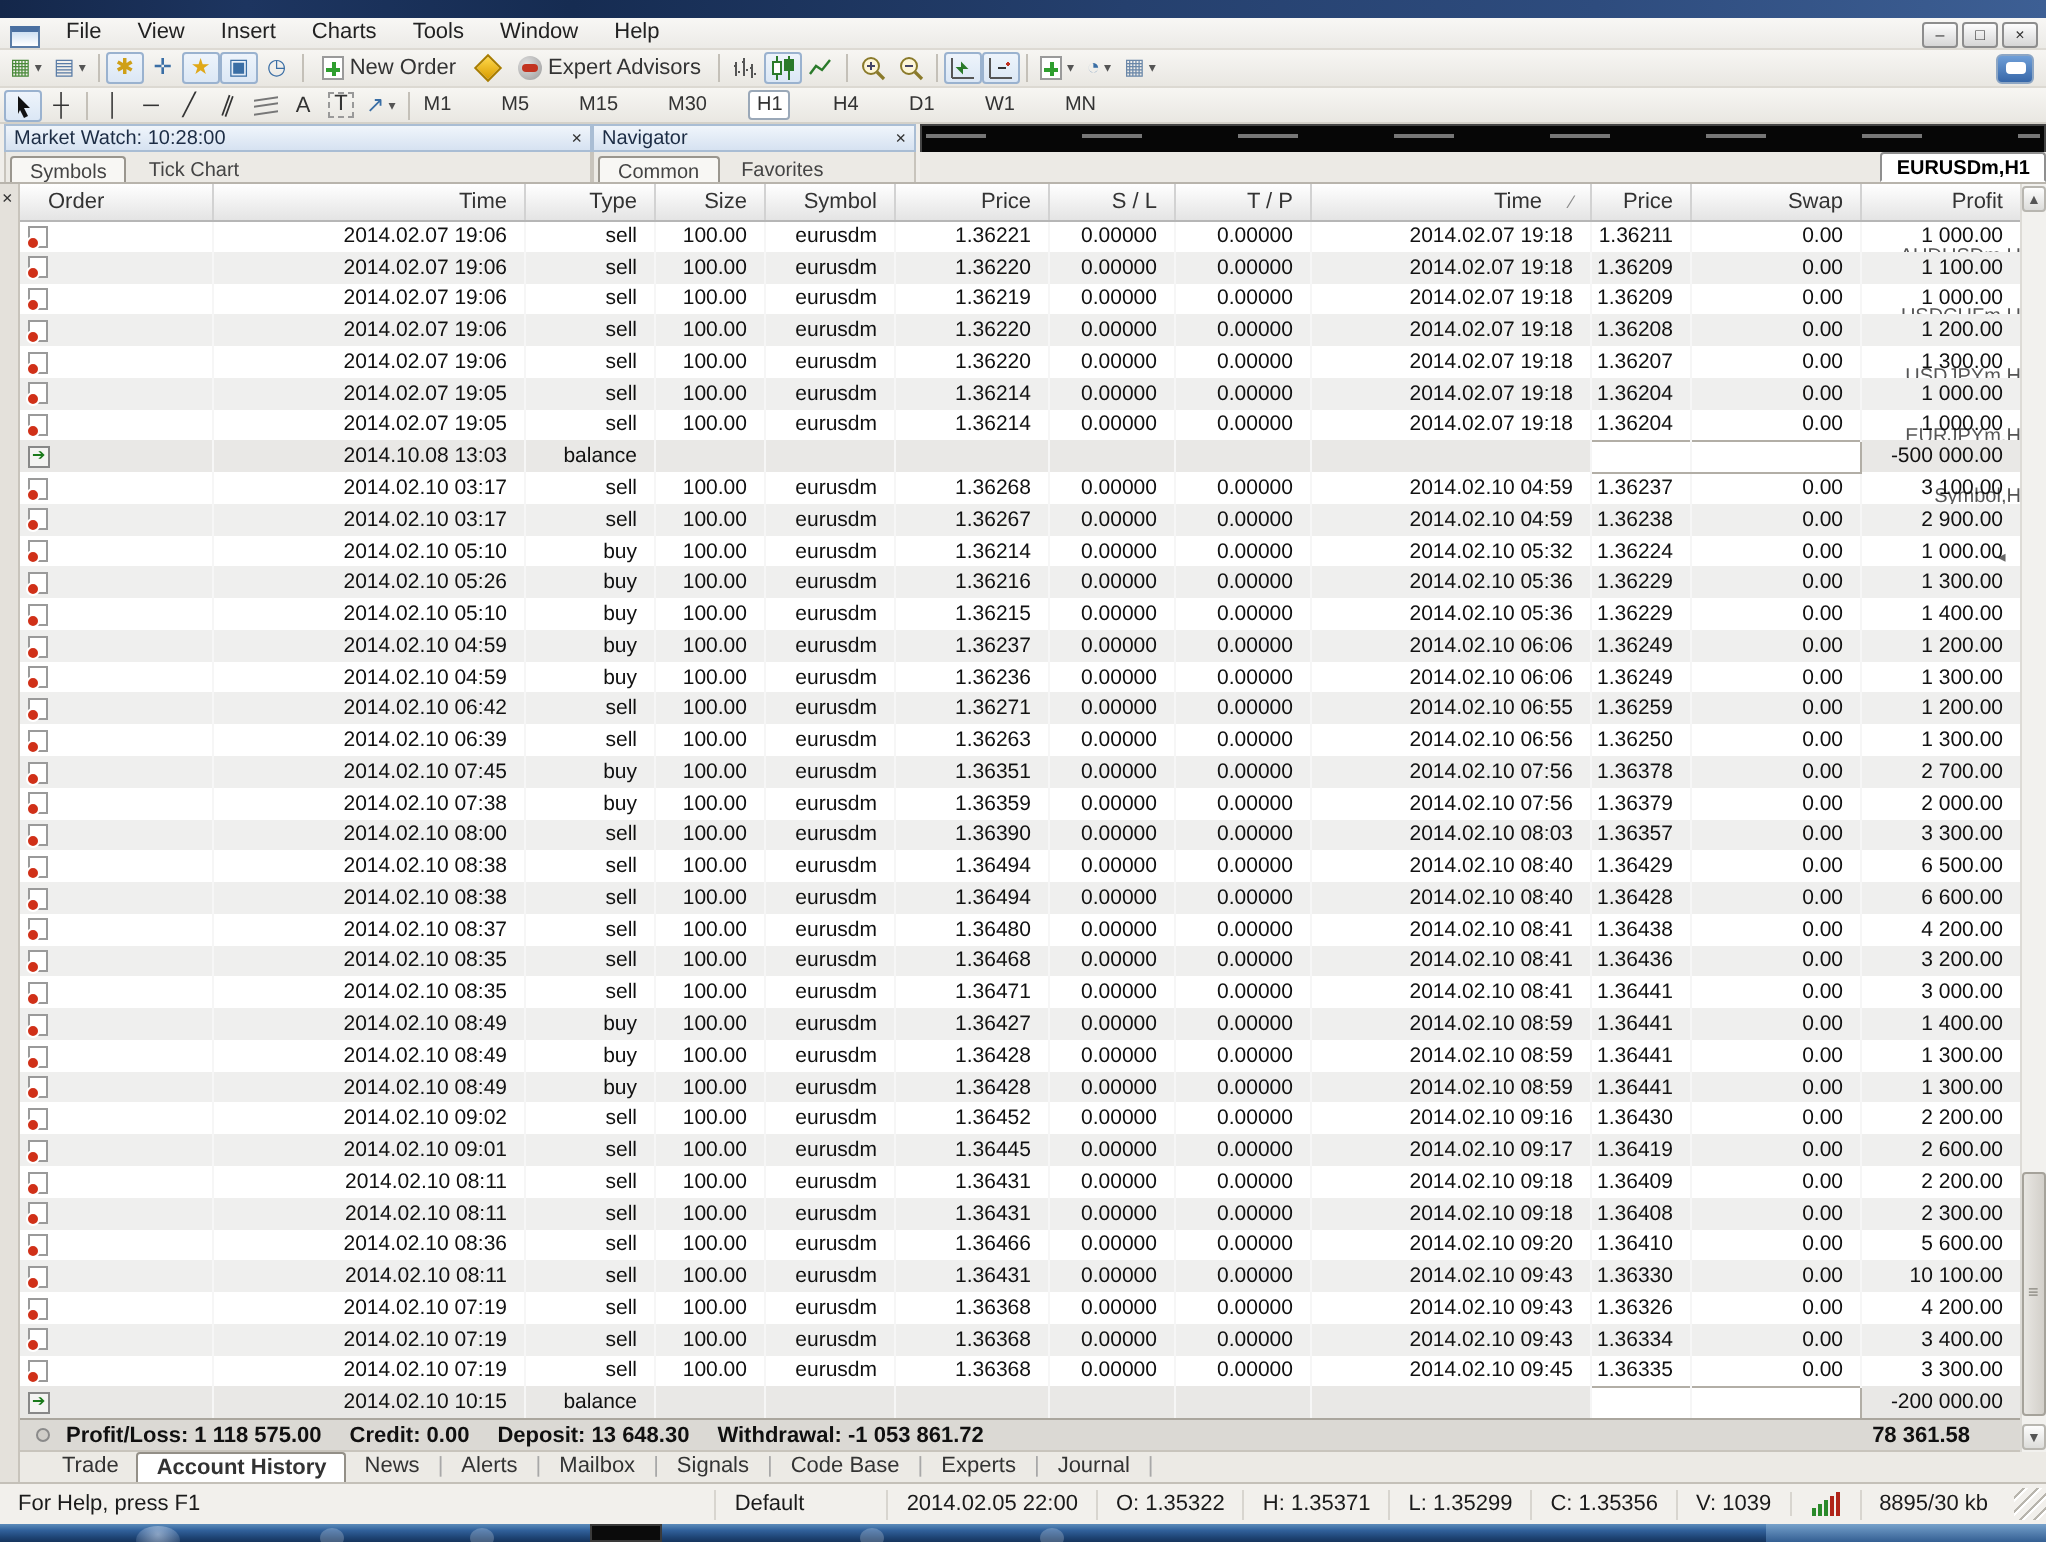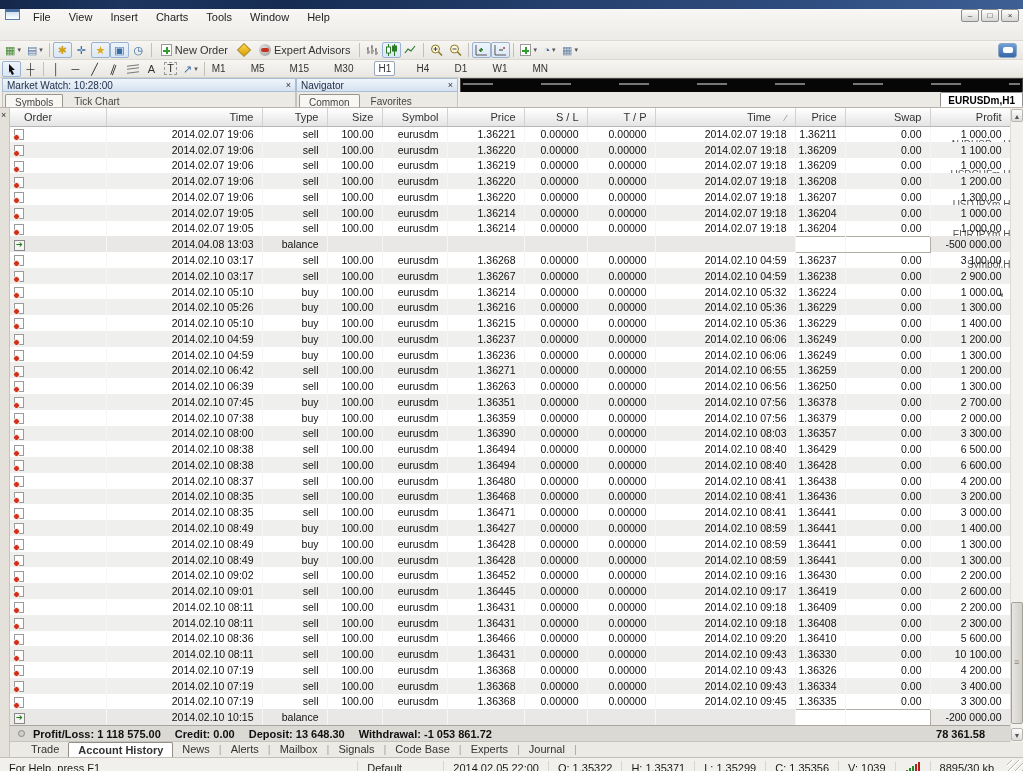--- a/index.html
+++ b/index.html
@@ -4,21 +4,21 @@
 <style>
   * { box-sizing: border-box; margin: 0; padding: 0; }
   html,body { width:1023px; height:771px; overflow:hidden; }
   body { font-family:"Liberation Sans", sans-serif; font-size:11px; color:#1a1a1a; background:#f0eeea; }
   .app { position:relative; width:1023px; height:771px; background:#f0eeea; }
 
   
   .titlebar { height:9px; background:linear-gradient(90deg,#14274a 0%,#1d3560 12%,#162c52 28%,#25406e 55%,#2e4c7e 78%,#3d5f94 100%); }
 
   
-  .menubar { height:32px; display:flex; align-items:flex-start; background:linear-gradient(#f8f7f5,#ecebe7); border-bottom:1px solid #dddad3; padding-left:3px; }
+  .menubar { height:16px; display:flex; align-items:flex-end; background:linear-gradient(#f8f7f5,#ecebe7); border-bottom:1px solid #dddad3; padding-left:3px; }
   .appicon { width:15px; height:11px; border:1px solid #5a7ca6; background:linear-gradient(#cfe0f2,#ffffff); border-top:3px solid #4a6fa0; margin:0 4px 0 2px; }
   .menu-item { padding:0 9px; height:16px; line-height:16px; color:#222; cursor:default; }
   .winbtns { margin-left:auto; display:flex; gap:2px; padding-right:4px; }
   .winbtn { width:18px; height:13px; border:1px solid #8d8d8d; border-radius:2px; background:linear-gradient(#fdfdfd,#d6d6d6); font-size:8px; line-height:11px; text-align:center; color:#333; }
 
   
   .toolbar1 { height:19px; display:flex; align-items:center; background:linear-gradient(#f7f6f3,#e9e7e2); border-bottom:1px solid #dcd9d2; padding-left:2px; position:relative; }
   .toolbar2 { height:18px; display:flex; align-items:center; background:linear-gradient(#f7f6f3,#e9e7e2); border-bottom:1px solid #d4d1c9; padding-left:2px; }
   .tsep { width:1px; height:14px; background:#c4c0b8; margin:0 3px; }
   .tbtn { height:16px; min-width:19px; padding:0 2px; display:flex; align-items:center; justify-content:center; border:1px solid transparent; border-radius:2px; color:#333; }
@@ -467,21 +467,21 @@
                 <td>1.36214</td>
                 <td>0.00000</td>
                 <td>0.00000</td>
                 <td>2014.02.07 19:18</td>
                 <td>1.36204</td>
                 <td>0.00</td>
                 <td>1 000.00</td>
               </tr>
               <tr class="even r-balance">
                 <td class="c-order"><span class="bal-ic"></span></td>
-                <td>2014.04.08 13:03</td>
+                <td>2014.10.08 13:03</td>
                 <td>balance</td>
                 <td></td>
                 <td></td>
                 <td></td>
                 <td></td>
                 <td></td>
                 <td></td>
                 <td class="inset inset-l"></td>
                 <td class="inset inset-r"></td>
                 <td>-500 000.00</td>

